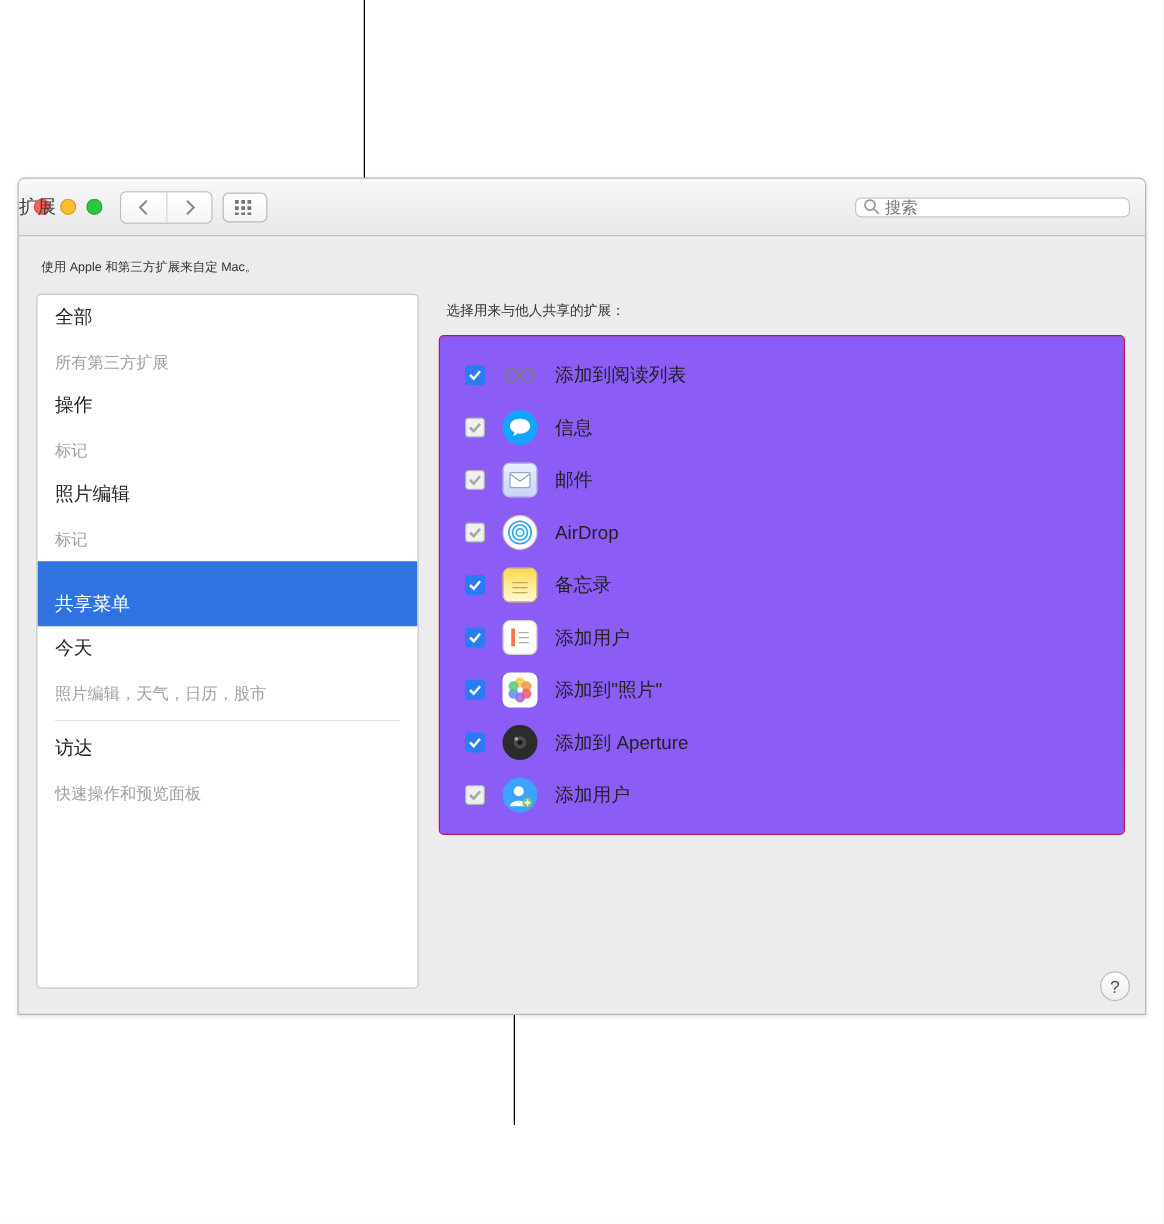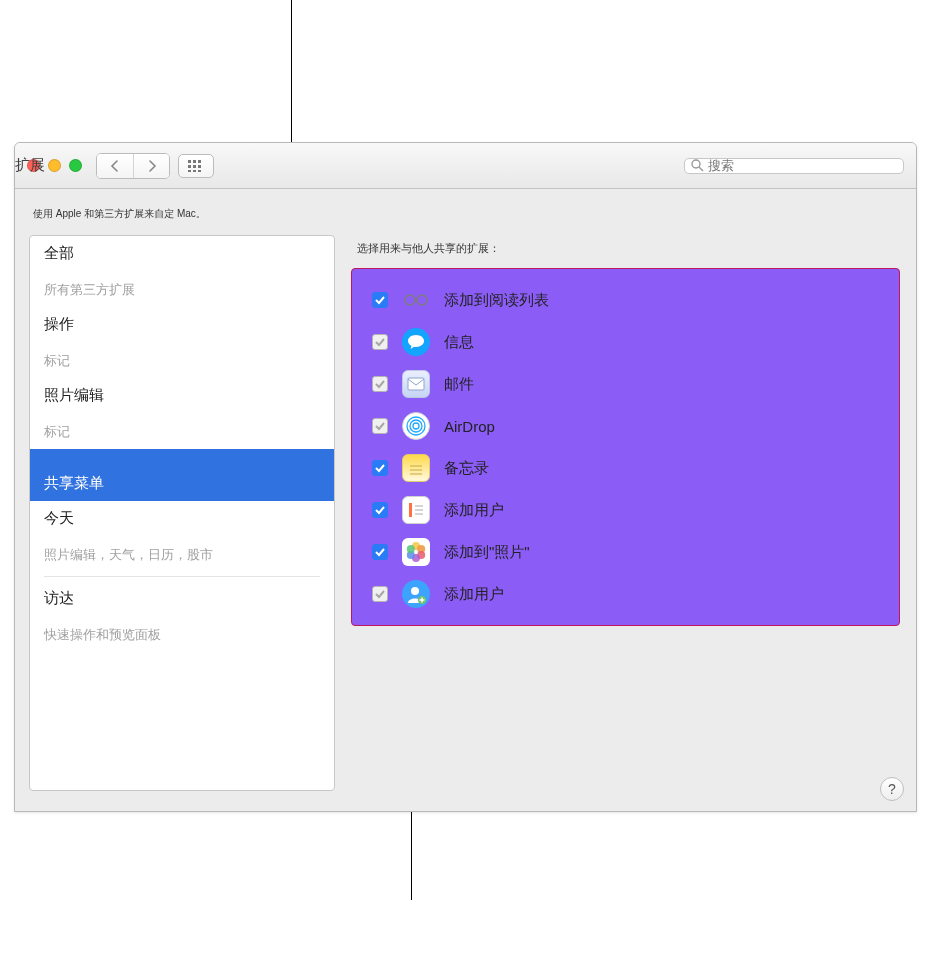--- a/index.html
+++ b/index.html
@@ -368,20 +368,36 @@
                   <circle cx="5.2" cy="3" r="4" fill="#e85c6f" opacity="0.85"></circle>
                   <circle cx="0" cy="6" r="4" fill="#b25bd1" opacity="0.85"></circle>
                   <circle cx="-5.2" cy="3" r="4" fill="#5c8ee8" opacity="0.85"></circle>
                   <circle cx="-5.2" cy="-3" r="4" fill="#56c47a" opacity="0.85"></circle>
                 </g>
               </svg>
           </div>
           <div class="ext-label">添加到"照片"</div>
         </div>
 
+        <div class="ext-row">
+          <div class="chk on">
+              <svg viewBox="0 0 12 12">
+                <path d="M2 6 L5 9 L10 3" stroke="#fff" stroke-width="2" fill="none"></path>
+              </svg>
+            </div>
+          <div class="app-icon ic-aperture">
+            <svg width="22" height="22" viewBox="0 0 22 22">
+                <circle cx="11" cy="11" r="9" fill="#2c2c2c"></circle>
+                <circle cx="11" cy="11" r="5" fill="#4a4a4a"></circle>
+                <circle cx="11" cy="11" r="2" fill="#1a1a1a"></circle>
+                <circle cx="8" cy="8" r="1.5" fill="#fff" opacity="0.5"></circle>
+              </svg>
+          </div>
+          <div class="ext-label">添加到 Aperture</div>
+        </div>
 
         <div class="ext-row">
           <div class="chk dim">
               <svg viewBox="0 0 12 12">
                 <path d="M2 6 L5 9 L10 3" stroke="#a7a7a7" stroke-width="2" fill="none"></path>
               </svg>
             </div>
           <div class="app-icon ic-adduser">
             <svg width="22" height="22" viewBox="0 0 22 22">
                 <circle cx="10" cy="8" r="4" fill="#fff"></circle>

